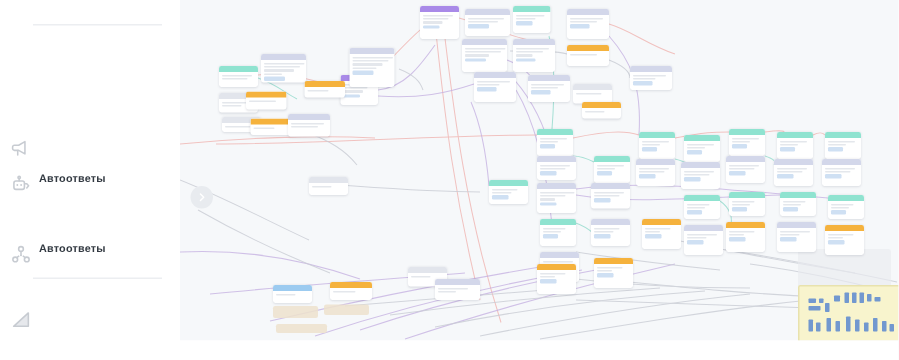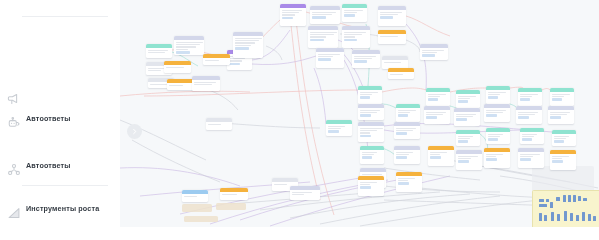--- a/index.html
+++ b/index.html
@@ -135,21 +135,20 @@
       <span class="nav-label">Автоответы</span>
     </div>
 
     <div class="nav-item" style="top:204px">
       <span class="nav-icon">
         <svg viewBox="0 0 16 16" fill="none" stroke="#9aa2ad" stroke-width="1.2" stroke-linejoin="round">
           <path d="M2.4 13.2h11.2L13.6 3z" fill="#d2d6dd" stroke="none"></path>
           <path d="M2.4 13.2h11.2L13.6 3z"></path>
         </svg>
       </span>
-      <span class="nav-label">Инструменты роста</span>
     </div>
   </nav>
 
   <section id="canvas">
 
     <svg id="wires" viewBox="0 0 479 227">
       <g fill="none" stroke-width=".7">
 
         <g stroke="#f0b9b6" opacity=".85">
           <path d="M52 50 C 80 46, 95 60, 112 56"></path>

